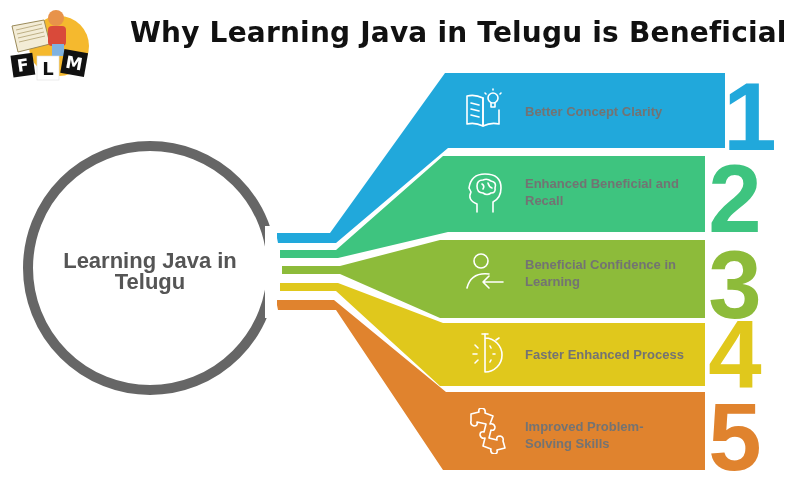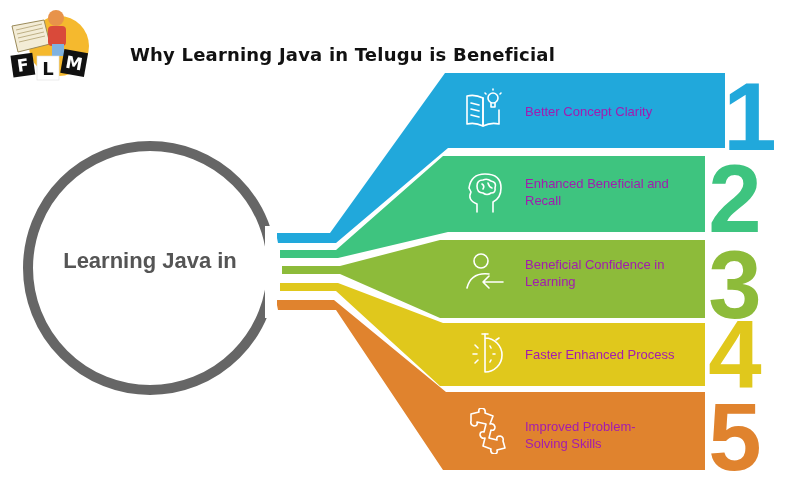--- a/index.html
+++ b/index.html
@@ -1,21 +1,21 @@
 <!DOCTYPE html>
 <html><head>
 <meta charset="utf-8">
 <style>
   html, body { margin:0; padding:0; }
   body { width:800px; height:500px; background:#ffffff; position:relative; overflow:hidden; font-family:"Liberation Sans", sans-serif; }
-  .title { position:absolute; left:130px; top:44px; font-family:"DejaVu Sans", sans-serif; font-weight:bold; font-size:18px; color:#111; letter-spacing:0.2px; }
+  .title { position:absolute; left:130px; top:16px; font-family:"DejaVu Sans", sans-serif; font-weight:bold; font-size:28px; color:#111; letter-spacing:0.2px; }
   .logo { position:absolute; left:4px; top:4px; width:100px; height:80px; }
   svg.diagram { position:absolute; left:0; top:0; }
   .center-label { position:absolute; left:60px; top:250px; width:180px; text-align:center; font-family:"Liberation Sans", sans-serif; font-weight:bold; font-size:22px; color:#555; line-height:21px; }
-  .item-text { position:absolute; left:525px; color:#a21caf; font-family:"Liberation Sans", sans-serif; font-weight:normal; font-size:13px; line-height:17px; width:170px; }
+  .item-text { position:absolute; left:525px; color:#737373; font-family:"Liberation Sans", sans-serif; font-weight:bold; font-size:13px; line-height:17px; width:170px; }
   .icon { position:absolute; left:463px; width:46px; height:46px; }
 </style>
 </head>
 <body>
 
 <div class="logo">
   <svg width="100" height="80" viewBox="0 0 100 80">
     <circle cx="55" cy="42" r="30" fill="#f5b92e"></circle>
 
     <path d="M8 22 L40 16 L46 40 L14 48 Z" fill="#f3ecd6" stroke="#9a8a5a" stroke-width="1"></path>
@@ -60,20 +60,21 @@
     <text x="750" y="150" text-anchor="middle" fill="#21a8db" stroke="#ffffff" stroke-width="4" paint-order="stroke">1</text>
     <text x="735" y="232" text-anchor="middle" fill="#3ec47f" stroke="#ffffff" stroke-width="4" paint-order="stroke">2</text>
     <text x="735" y="318" text-anchor="middle" fill="#8dbb3a" stroke="#ffffff" stroke-width="4" paint-order="stroke">3</text>
     <text x="735" y="388" text-anchor="middle" fill="#e0c81c" stroke="#ffffff" stroke-width="4" paint-order="stroke">4</text>
     <text x="735" y="470" text-anchor="middle" fill="#e0832e" stroke="#ffffff" stroke-width="4" paint-order="stroke">5</text>
   </g>
 </svg>
 
 <div class="center-label">
   <div>Learning Java in</div>
+  <div>Telugu</div>
 </div>
 
 <svg class="icon" style="top:88px" viewBox="0 0 46 46">
   <g fill="none" stroke="#fff" stroke-width="1.6" stroke-linecap="round" stroke-linejoin="round">
     <path d="M4 8 Q12 6 20 10 L20 38 Q12 34 4 36 Z"></path>
     <path d="M20 10 L20 38 Q28 34 36 36 L36 22"></path>
     <path d="M8 15 L16 17 M8 21 L16 23 M8 27 L16 29"></path>
     <circle cx="30" cy="10" r="5"></circle>
     <path d="M28 15 L28 19 L32 19 L32 15"></path>
     <path d="M30 1 L30 2 M22 5 L23 6 M38 5 L37 6"></path>

